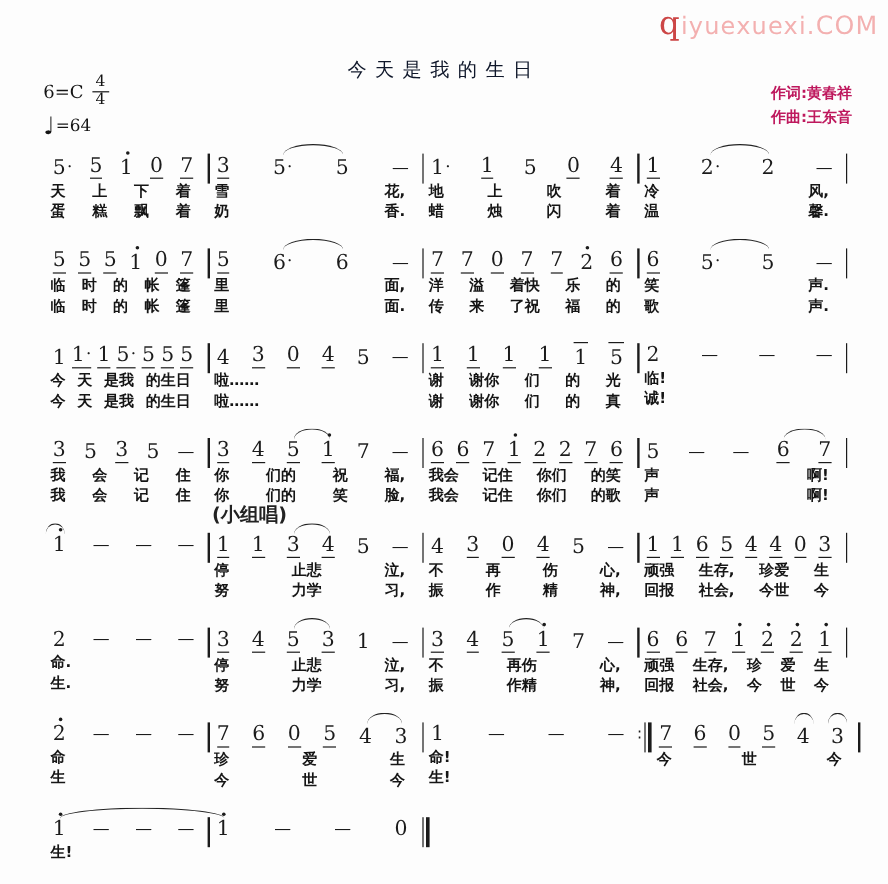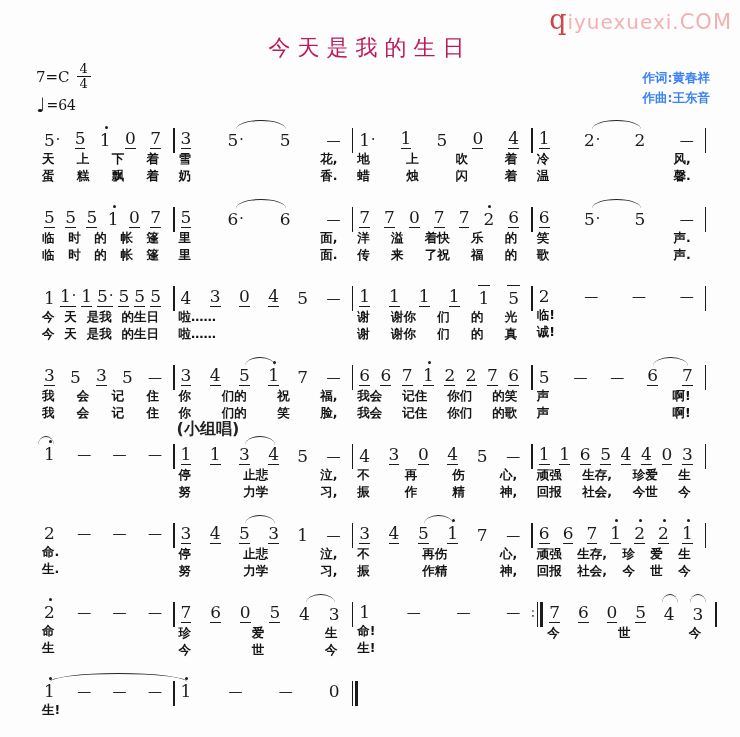--- a/index.html
+++ b/index.html
@@ -5,30 +5,30 @@
   html,body { margin:0; padding:0; }
   body {
     width:740px; height:737px; background:#fdfdfd; overflow:hidden;
     position:relative; font-family:"DejaVu Sans", sans-serif;
   }
   .watermark { position:absolute; top:4px; right:8px; font-weight:normal; letter-spacing:1px; white-space:nowrap; }
   .wq { color:#cc4646; font-size:27px; font-family:"DejaVu Serif", serif; }
   .wr { color:#f3b0b0; font-size:20px; }
   .wc { color:#f3b0b0; font-size:21px; }
   .title {
-    position:absolute; top:32px; left:0; right:0; margin:1px; text-align:center;
-    font-size:22px; font-weight:400; letter-spacing:7px; color:#be185d;
+    position:absolute; top:32px; left:0; right:0; margin:16px; text-align:center;
+    font-size:16px; font-weight:400; letter-spacing:7px; color:#0f172a;
   }
   .keyblock { position:absolute; top:62px; left:36px; color:#141414; }
   .keyrow { display:flex; align-items:center; gap:7px; font-family:"DejaVu Serif", serif; font-size:15px; }
   .frac { display:inline-flex; flex-direction:column; align-items:center; font-size:13px; line-height:1.1; font-family:"DejaVu Serif", serif; }
   .frac .ftop { border-bottom:1px solid #141414; padding:0 3px; }
   .tempo { display:flex; align-items:center; font-size:14px; margin-top:1px; font-family:"DejaVu Serif", serif; }
   .tnote { font-size:20px; margin-right:1px; }
-  .credits { position:absolute; top:68px; right:30px; color:#3b82f6; font-size:12.5px; font-weight:bold; line-height:1.6; text-align:left; }
+  .credits { position:absolute; top:68px; right:30px; color:#be185d; font-size:12.5px; font-weight:bold; line-height:1.6; text-align:left; }
   #score { position:absolute; top:118px; left:38px; }
   .system { margin-bottom:12px; }
   .notes-row { display:flex; align-items:flex-start; position:relative; }
   .measure { position:relative; flex:none; }
   .m-notes { display:flex; justify-content:space-between; align-items:flex-end; padding:12px 12px 2px 6px; }
   .note { position:relative; font-family:"DejaVu Serif", serif; font-size:17px; line-height:1; color:#1b1b1b; }
   .note.u { border-bottom:1.6px solid #1b1b1b; padding-bottom:1px; }
   .note .ad { font-size:14px; vertical-align:2px; padding-left:1px; }
   .note.hi::before { content:""; position:absolute; top:-6px; left:45%; width:3px; height:3px; border-radius:50%; background:#1b1b1b; }
   .note.ov::after { content:""; position:absolute; top:-5px; left:-1px; right:-1px; border-top:1.5px solid #1b1b1b; }
@@ -45,21 +45,21 @@
 <body>
 
 <div class="watermark">
   <span class="wq">q</span><span class="wr">iyuexuexi</span><span class="wr">.</span><span class="wc">COM</span>
 </div>
 
 <h1 class="title">今天是我的生日</h1>
 
 <div class="keyblock">
   <div class="keyrow">
-    <span>7=C</span>
+    <span>6=C</span>
     <span class="frac">
       <span class="ftop">4</span>
       <span>4</span>
     </span>
   </div>
   <div class="tempo">
     <span class="tnote">♩</span>
     <span>=64</span>
   </div>
 </div>

